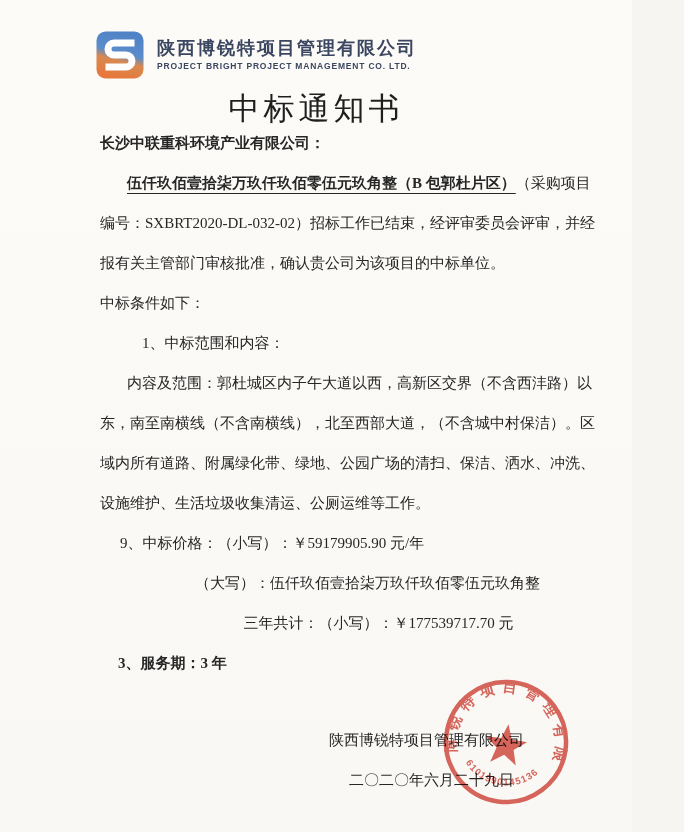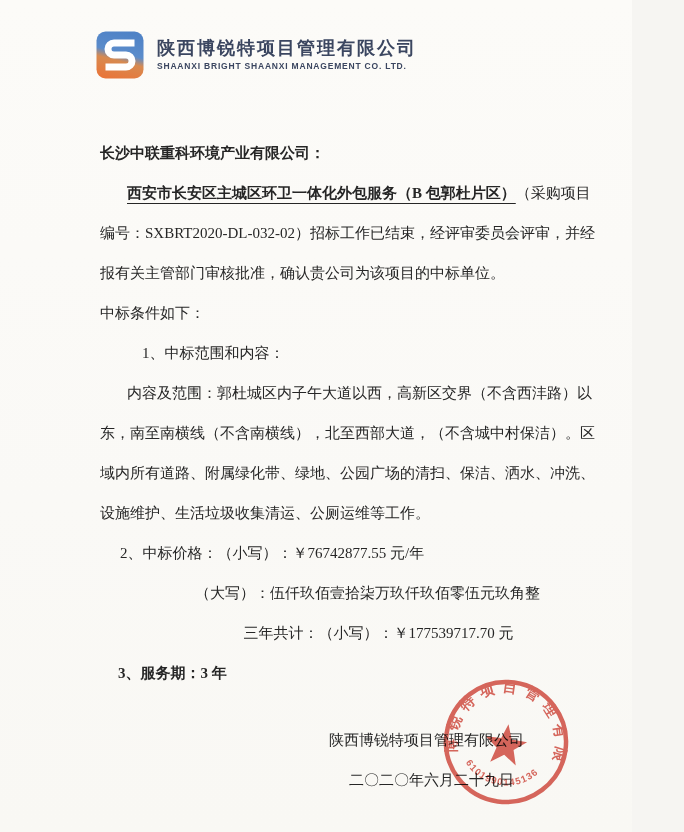--- a/index.html
+++ b/index.html
@@ -32,21 +32,21 @@
   }
   
   .doc-title{
     position:absolute;top:88px;left:0;right:0;
     text-align:center;
     font-size:31px;font-weight:500;letter-spacing:4px;color:#1e1e1e;
     margin:0;
   }
   
   .content{
-    position:absolute;top:133px;left:100px;width:500px;
+    position:absolute;top:123px;left:100px;width:500px;
     font-size:15px;line-height:40px;color:#262626;
   }
   .content p{margin:0;}
   .addressee{font-weight:bold;}
   .indent{text-indent:27px;}
   .u-project{
     font-weight:bold;
     text-decoration:underline;
     text-underline-offset:5px;
     text-decoration-thickness:1px;
@@ -87,37 +87,38 @@
           <stop offset="0.45" stop-color="#5b8ccb"></stop>
           <stop offset="0.62" stop-color="#d88a50"></stop>
           <stop offset="1" stop-color="#e8763a"></stop>
         </linearGradient>
       </defs>
       <rect x="1.5" y="1.5" width="47" height="47" rx="9" fill="url(#logoGrad)"></rect>
       <path d="M 36 13 H 19 a 6 6 0 0 0 0 12 h 12 a 6 6 0 0 1 0 12 H 14" fill="none" stroke="#ffffff" stroke-width="7" stroke-linecap="square"></path>
     </svg>
     <div class="brand">
       <span class="brand-cn">陕西博锐特项目管理有限公司</span>
-      <span class="brand-en">SHAANXI BRIGHT SHAANXI MANAGEMENT CO. LTD.</span>
+      <span class="brand-en">PROJECT BRIGHT PROJECT MANAGEMENT CO. LTD.</span>
     </div>
   </div>
 
+  <h1 class="doc-title">中标通知书</h1>
 
   <div class="content">
     <p class="addressee">长沙中联重科环境产业有限公司：</p>
 
-    <p class="indent"><span class="u-project">西安市长安区主城区环卫一体化外包服务（B 包郭杜片区）</span><span>（采购项目编号：SXBRT2020-DL-032-02）招标工作已结束，经评审委员会评审，并经报有关主管部门审核批准，确认贵公司为该项目的中标单位。</span></p>
+    <p class="indent"><span class="u-project">伍仟玖佰壹拾柒万玖仟玖佰零伍元玖角整（B 包郭杜片区）</span><span>（采购项目编号：SXBRT2020-DL-032-02）招标工作已结束，经评审委员会评审，并经报有关主管部门审核批准，确认贵公司为该项目的中标单位。</span></p>
 
     <p>中标条件如下：</p>
 
     <p class="pl-item1">1、中标范围和内容：</p>
 
     <p class="indent">内容及范围：郭杜城区内子午大道以西，高新区交界（不含西沣路）以东，南至南横线（不含南横线），北至西部大道，（不含城中村保洁）。区域内所有道路、附属绿化带、绿地、公园广场的清扫、保洁、洒水、冲洗、设施维护、生活垃圾收集清运、公厕运维等工作。</p>
 
-    <p class="pl-price">2、中标价格：（小写）：￥76742877.55 元/年</p>
+    <p class="pl-price">9、中标价格：（小写）：￥59179905.90 元/年</p>
 
     <p class="pl-cap1">（大写）：伍仟玖佰壹拾柒万玖仟玖佰零伍元玖角整</p>
 
     <p class="pl-three">三年共计：（小写）：￥177539717.70 元</p>
 
 
     <p class="pl-item3">3、服务期：3 年</p>
   </div>
 
   <div class="signature">

